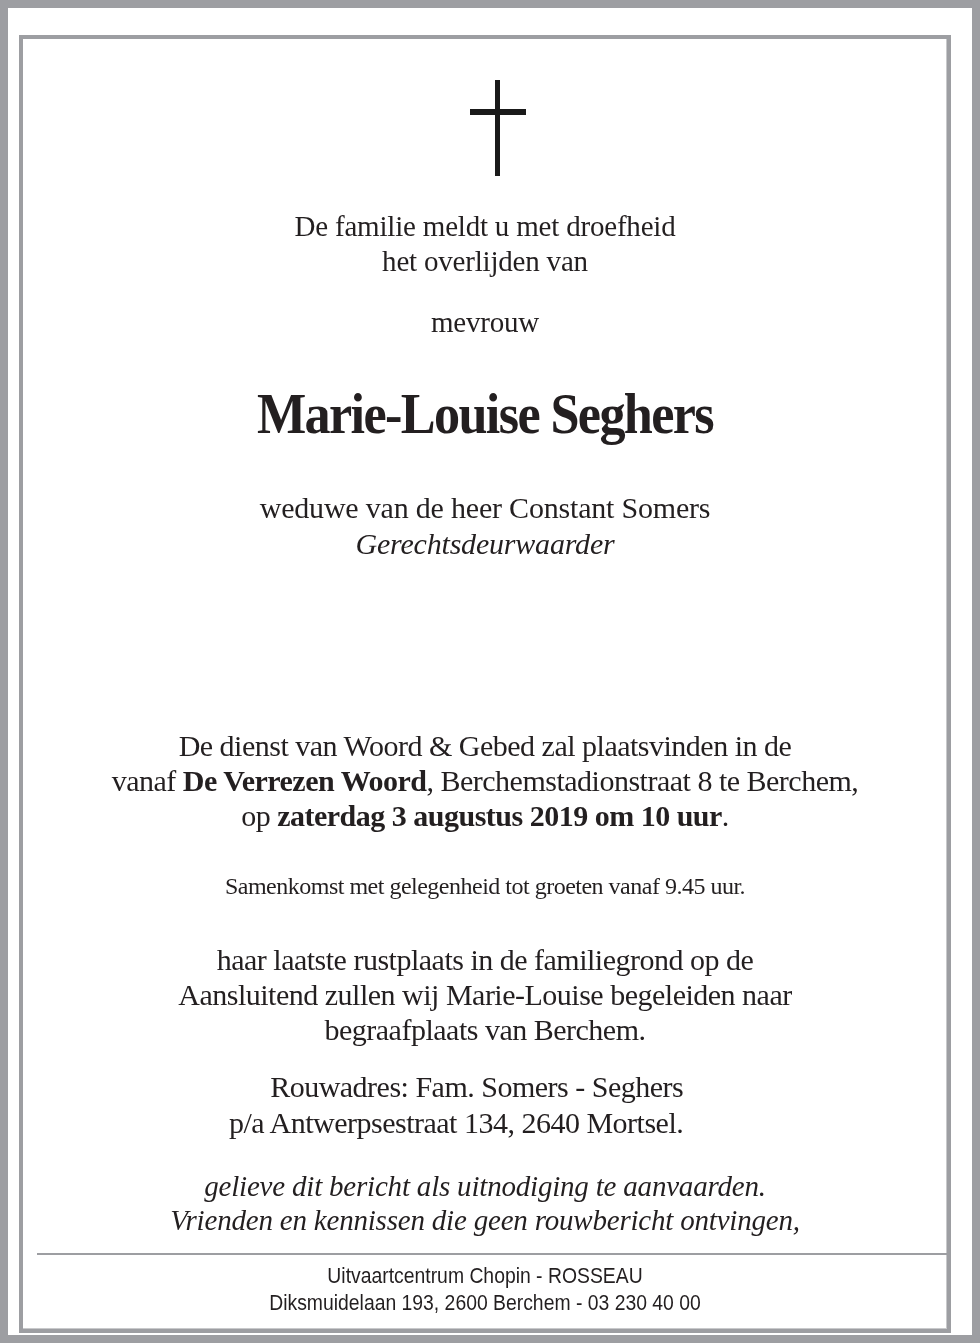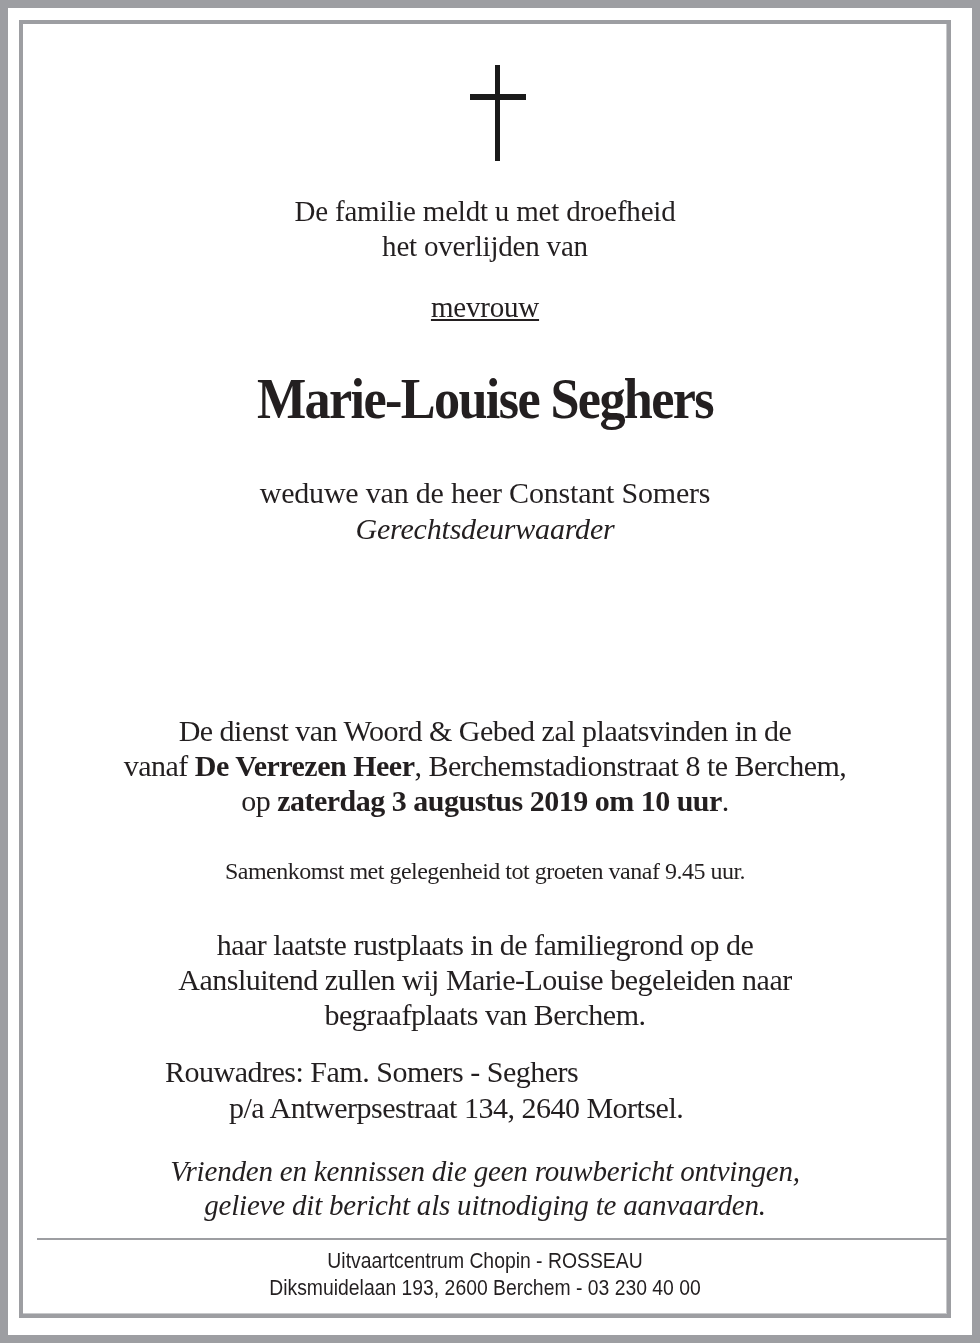--- a/index.html
+++ b/index.html
@@ -11,21 +11,21 @@
       font-family: "Liberation Serif", "DejaVu Serif", serif;
       color: #231f20;
     }
     .page {
       position: absolute;
       left: 8px; top: 8px; right: 8px; bottom: 8px;
       background: #ffffff;
     }
     .frame {
       position: absolute;
-      left: 11px; top: 12px;
+      left: 11px; top: 27px;
       width: 932px; height: 1298px;
       border-top: 4px solid #9d9ea2;
       border-left: 4px solid #9d9ea2;
       border-right: 4px solid #9d9ea2;
       border-bottom: 4px solid #9d9ea2;
       box-sizing: border-box;
       background: #fff;
     }
     .frame-inner {
       position: absolute; inset: 0;
@@ -45,36 +45,36 @@
     }
     .block {
       position: absolute; left: 0; right: 0;
       text-align: center;
       font-size: 29px;
       line-height: 35px;
       letter-spacing: -0.2px;
     }
     .line { display: block; white-space: nowrap; }
     .intro { top: 170px; }
-    .title-pre { top: 266px; text-decoration: underline; }
+    .title-pre { top: 266px; }
     .name {
       top: 343px;
       font-size: 58px; line-height: 64px; font-weight: bold;
       letter-spacing: -1.8px;
       transform: scaleX(0.9);
     }
     .widow { top: 451px; font-size: 30px; }
     .profession { top: 487px; font-style: italic; font-size: 30px; }
     .born { top: 563px; font-size: 30px; letter-spacing: -0.5px; }
     .service { top: 689px; font-size: 30px; letter-spacing: -0.5px; }
     .gathering { top: 830px; font-size: 24px; letter-spacing: -0.5px; }
     .burial { top: 903px; font-size: 30px; letter-spacing: -0.5px; }
     .address {
       position: absolute; left: 37px; top: 1030px;
-      font-size: 30px; line-height: 36px; text-align: center; letter-spacing: -0.5px;
+      font-size: 30px; line-height: 36px; text-align: right; letter-spacing: -0.5px;
     }
     .address .l2 { padding-left: 169px; }
     .notice {
       top: 1130px; font-style: italic; font-size: 29px; line-height: 34px;
     }
     b { font-weight: bold; }
     .divider {
       position: absolute; left: 14px; top: 1214px;
       width: 910px; height: 2px; background: #9d9ea2;
     }
@@ -107,40 +107,40 @@
     <div class="block title-pre">mevrouw</div>
 
     <div class="block name">Marie-Louise Seghers</div>
 
     <div class="block widow">weduwe van de heer Constant Somers</div>
     <div class="block profession">Gerechtsdeurwaarder</div>
 
 
     <div class="block service">
       <span class="line">De dienst van Woord &amp; Gebed zal plaatsvinden in de</span>
-      <span class="line"><span>vanaf </span><b>De Verrezen Heer</b><span>, Berchemstadionstraat 8 te Berchem,</span></span>
+      <span class="line"><span>vanaf </span><b>De Verrezen Woord</b><span>, Berchemstadionstraat 8 te Berchem,</span></span>
       <span class="line"><span>op </span><b>zaterdag 3 augustus 2019 om 10 uur</b><span>.</span></span>
     </div>
 
     <div class="block gathering">Samenkomst met gelegenheid tot groeten vanaf 9.45 uur.</div>
 
     <div class="block burial">
       <span class="line">haar laatste rustplaats in de familiegrond op de</span>
       <span class="line">Aansluitend zullen wij Marie-Louise begeleiden naar</span>
       <span class="line">begraafplaats van Berchem.</span>
     </div>
 
     <div class="address">
       <span class="line">Rouwadres: Fam. Somers - Seghers</span>
       <span class="line l2">p/a Antwerpsestraat 134, 2640 Mortsel.</span>
     </div>
 
     <div class="block notice">
+      <span class="line">gelieve dit bericht als uitnodiging te aanvaarden.</span>
       <span class="line">Vrienden en kennissen die geen rouwbericht ontvingen,</span>
-      <span class="line">gelieve dit bericht als uitnodiging te aanvaarden.</span>
     </div>
 
     <div class="divider"></div>
 
     <div class="footer">
       <span class="line">Uitvaartcentrum Chopin - ROSSEAU</span>
       <span class="line">Diksmuidelaan 193, 2600 Berchem - 03 230 40 00</span>
     </div>
   </div>
 </div>

